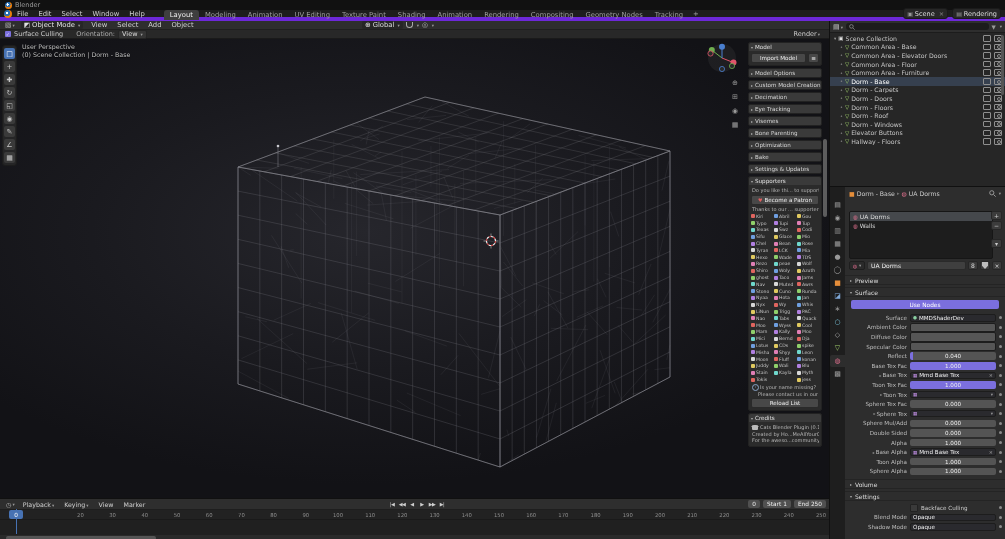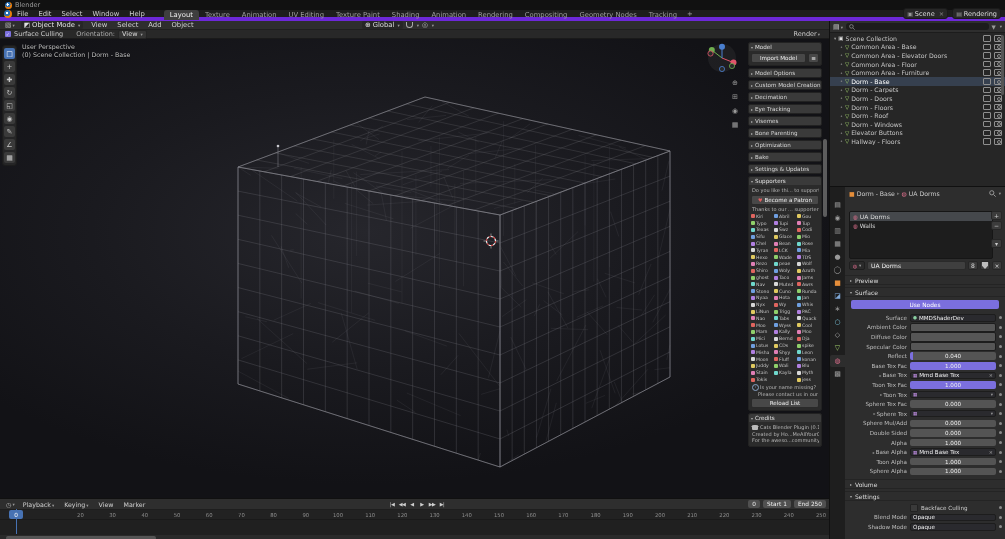--- a/index.html
+++ b/index.html
@@ -142,21 +142,21 @@
   <span class="blogo" style="width:8px;height:8px"></span>
   <div class="row" id="mb-menus">
       <span class="menu-item">File</span>
       <span class="menu-item">Edit</span>
       <span class="menu-item">Select</span>
       <span class="menu-item">Window</span>
       <span class="menu-item">Help</span>
     </div>
   <div class="wtabs" id="wtabs">
       <span class="wtab active">Layout</span>
-      <span class="wtab">Texture</span>
+      <span class="wtab">Modeling</span>
       <span class="wtab">Animation</span>
       <span class="wtab">UV Editing</span>
       <span class="wtab">Texture Paint</span>
       <span class="wtab">Shading</span>
       <span class="wtab">Animation</span>
       <span class="wtab">Rendering</span>
       <span class="wtab">Compositing</span>
       <span class="wtab">Geometry Nodes</span>
       <span class="wtab">Tracking</span>
     </div>

